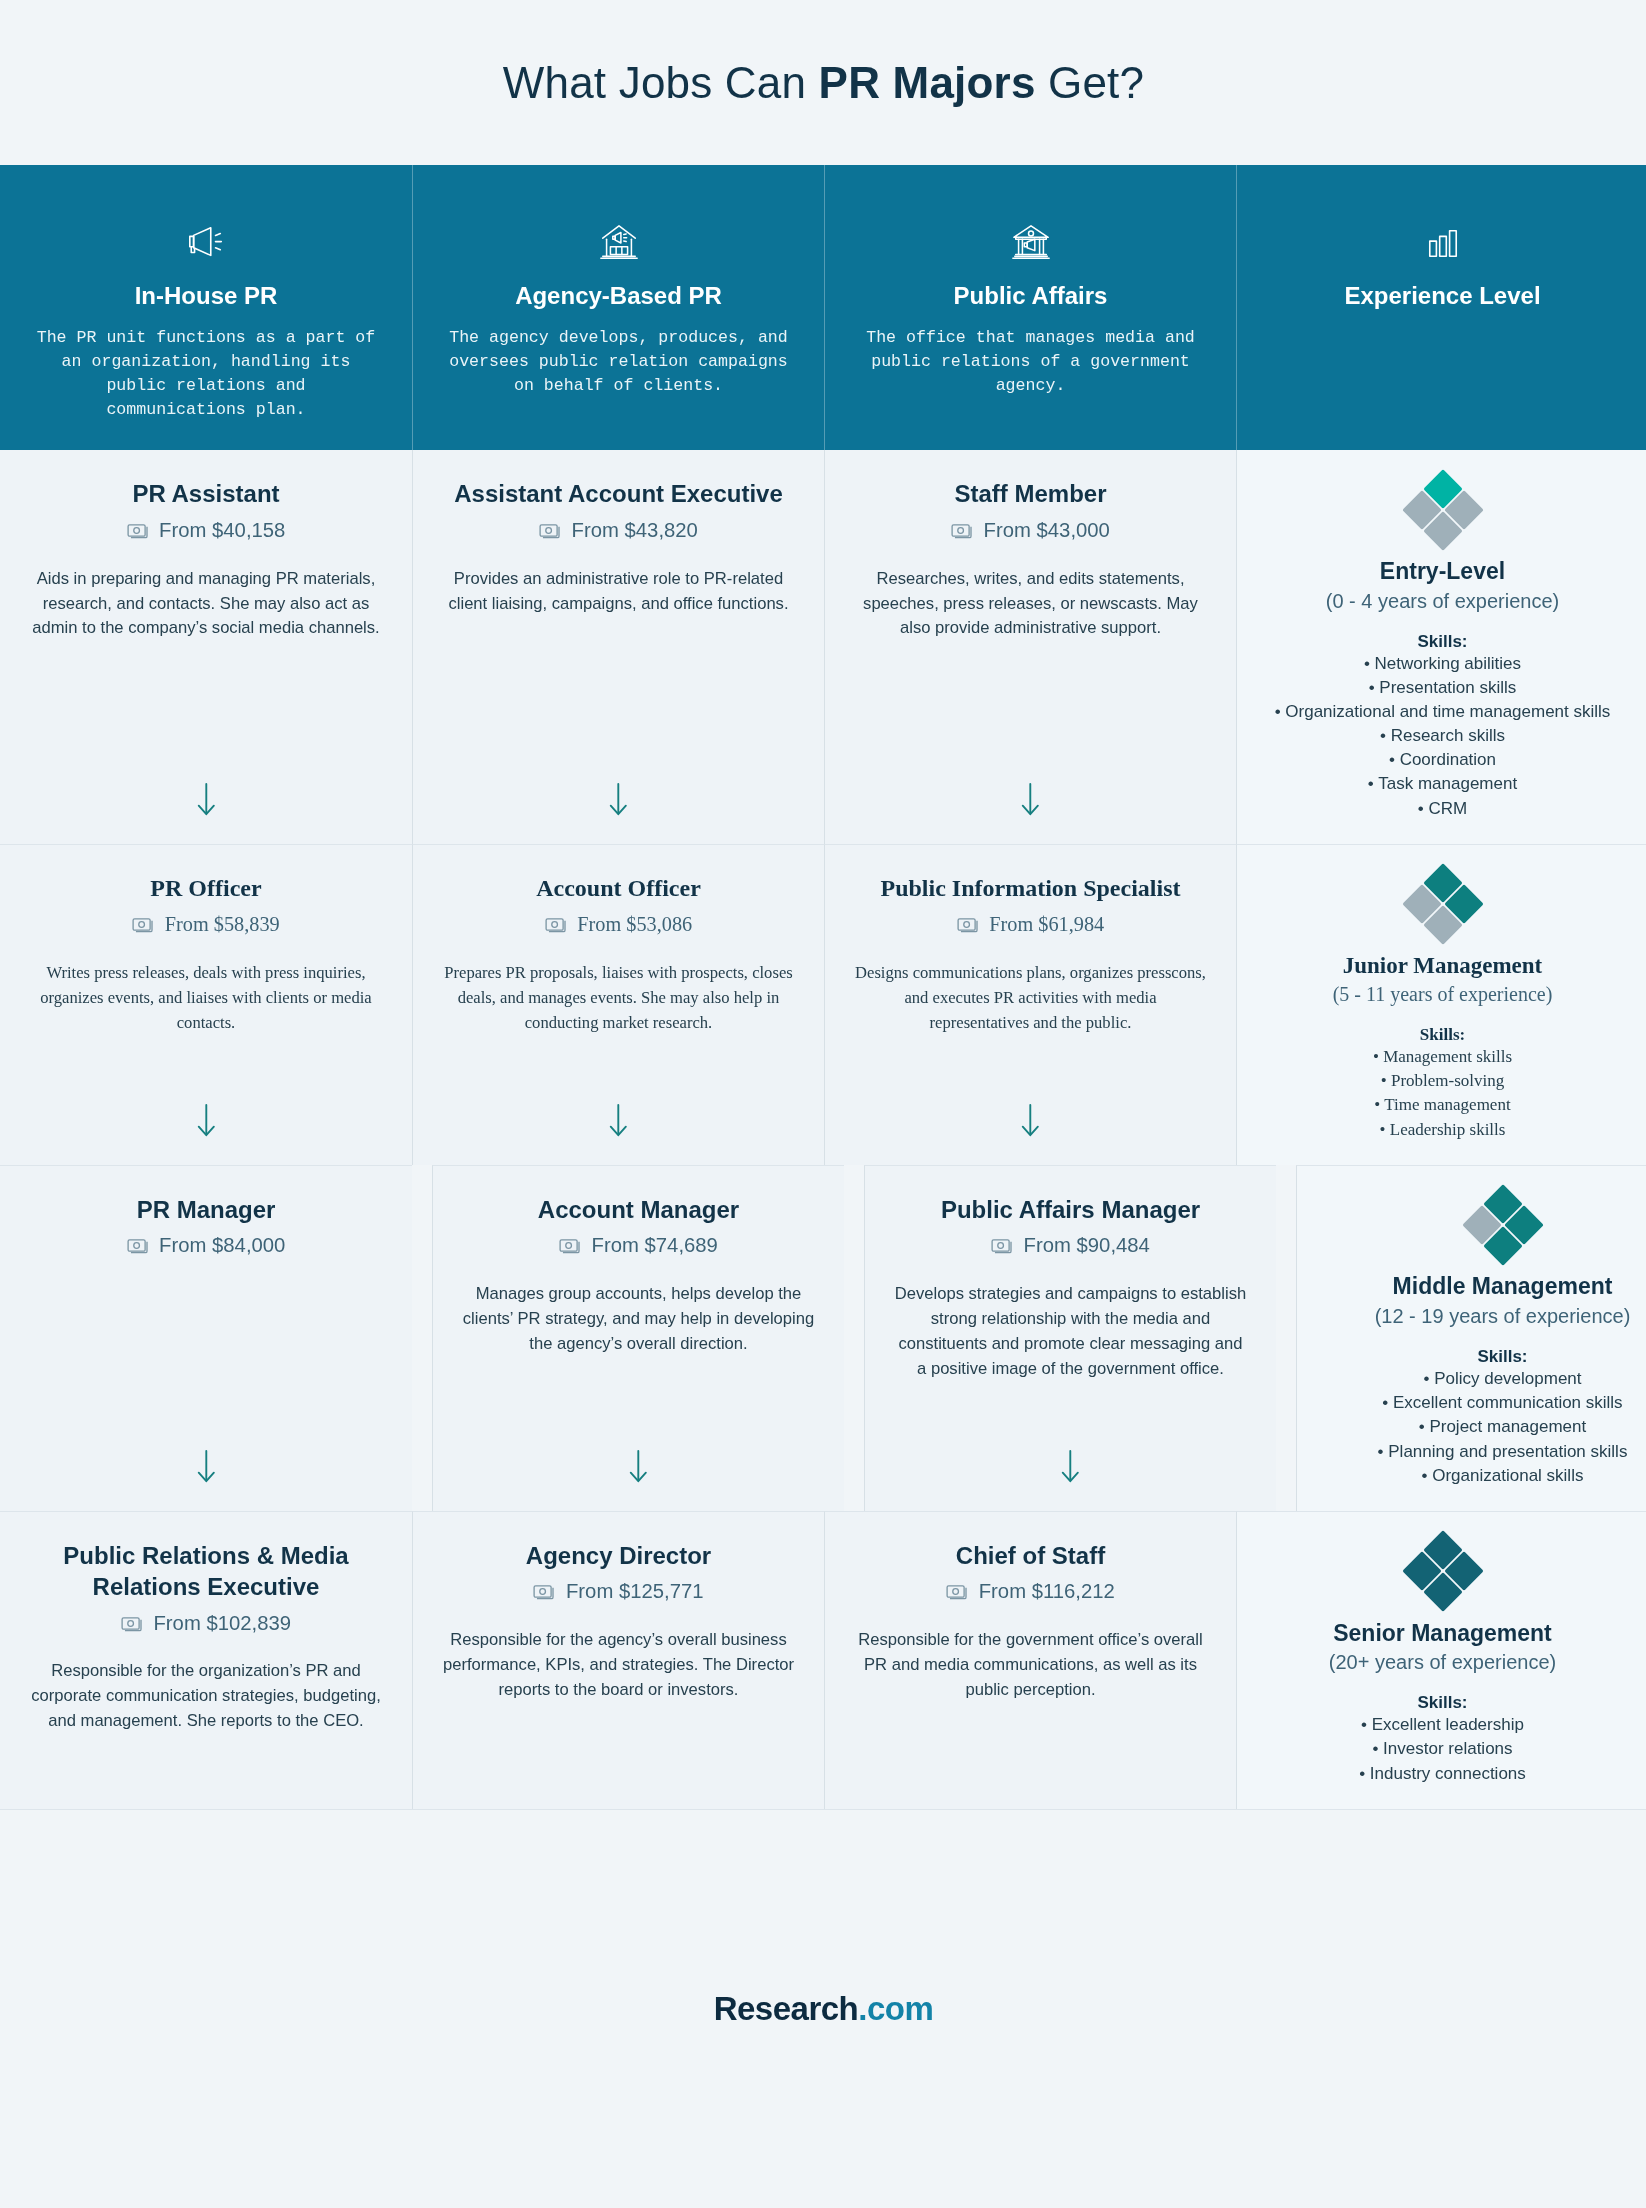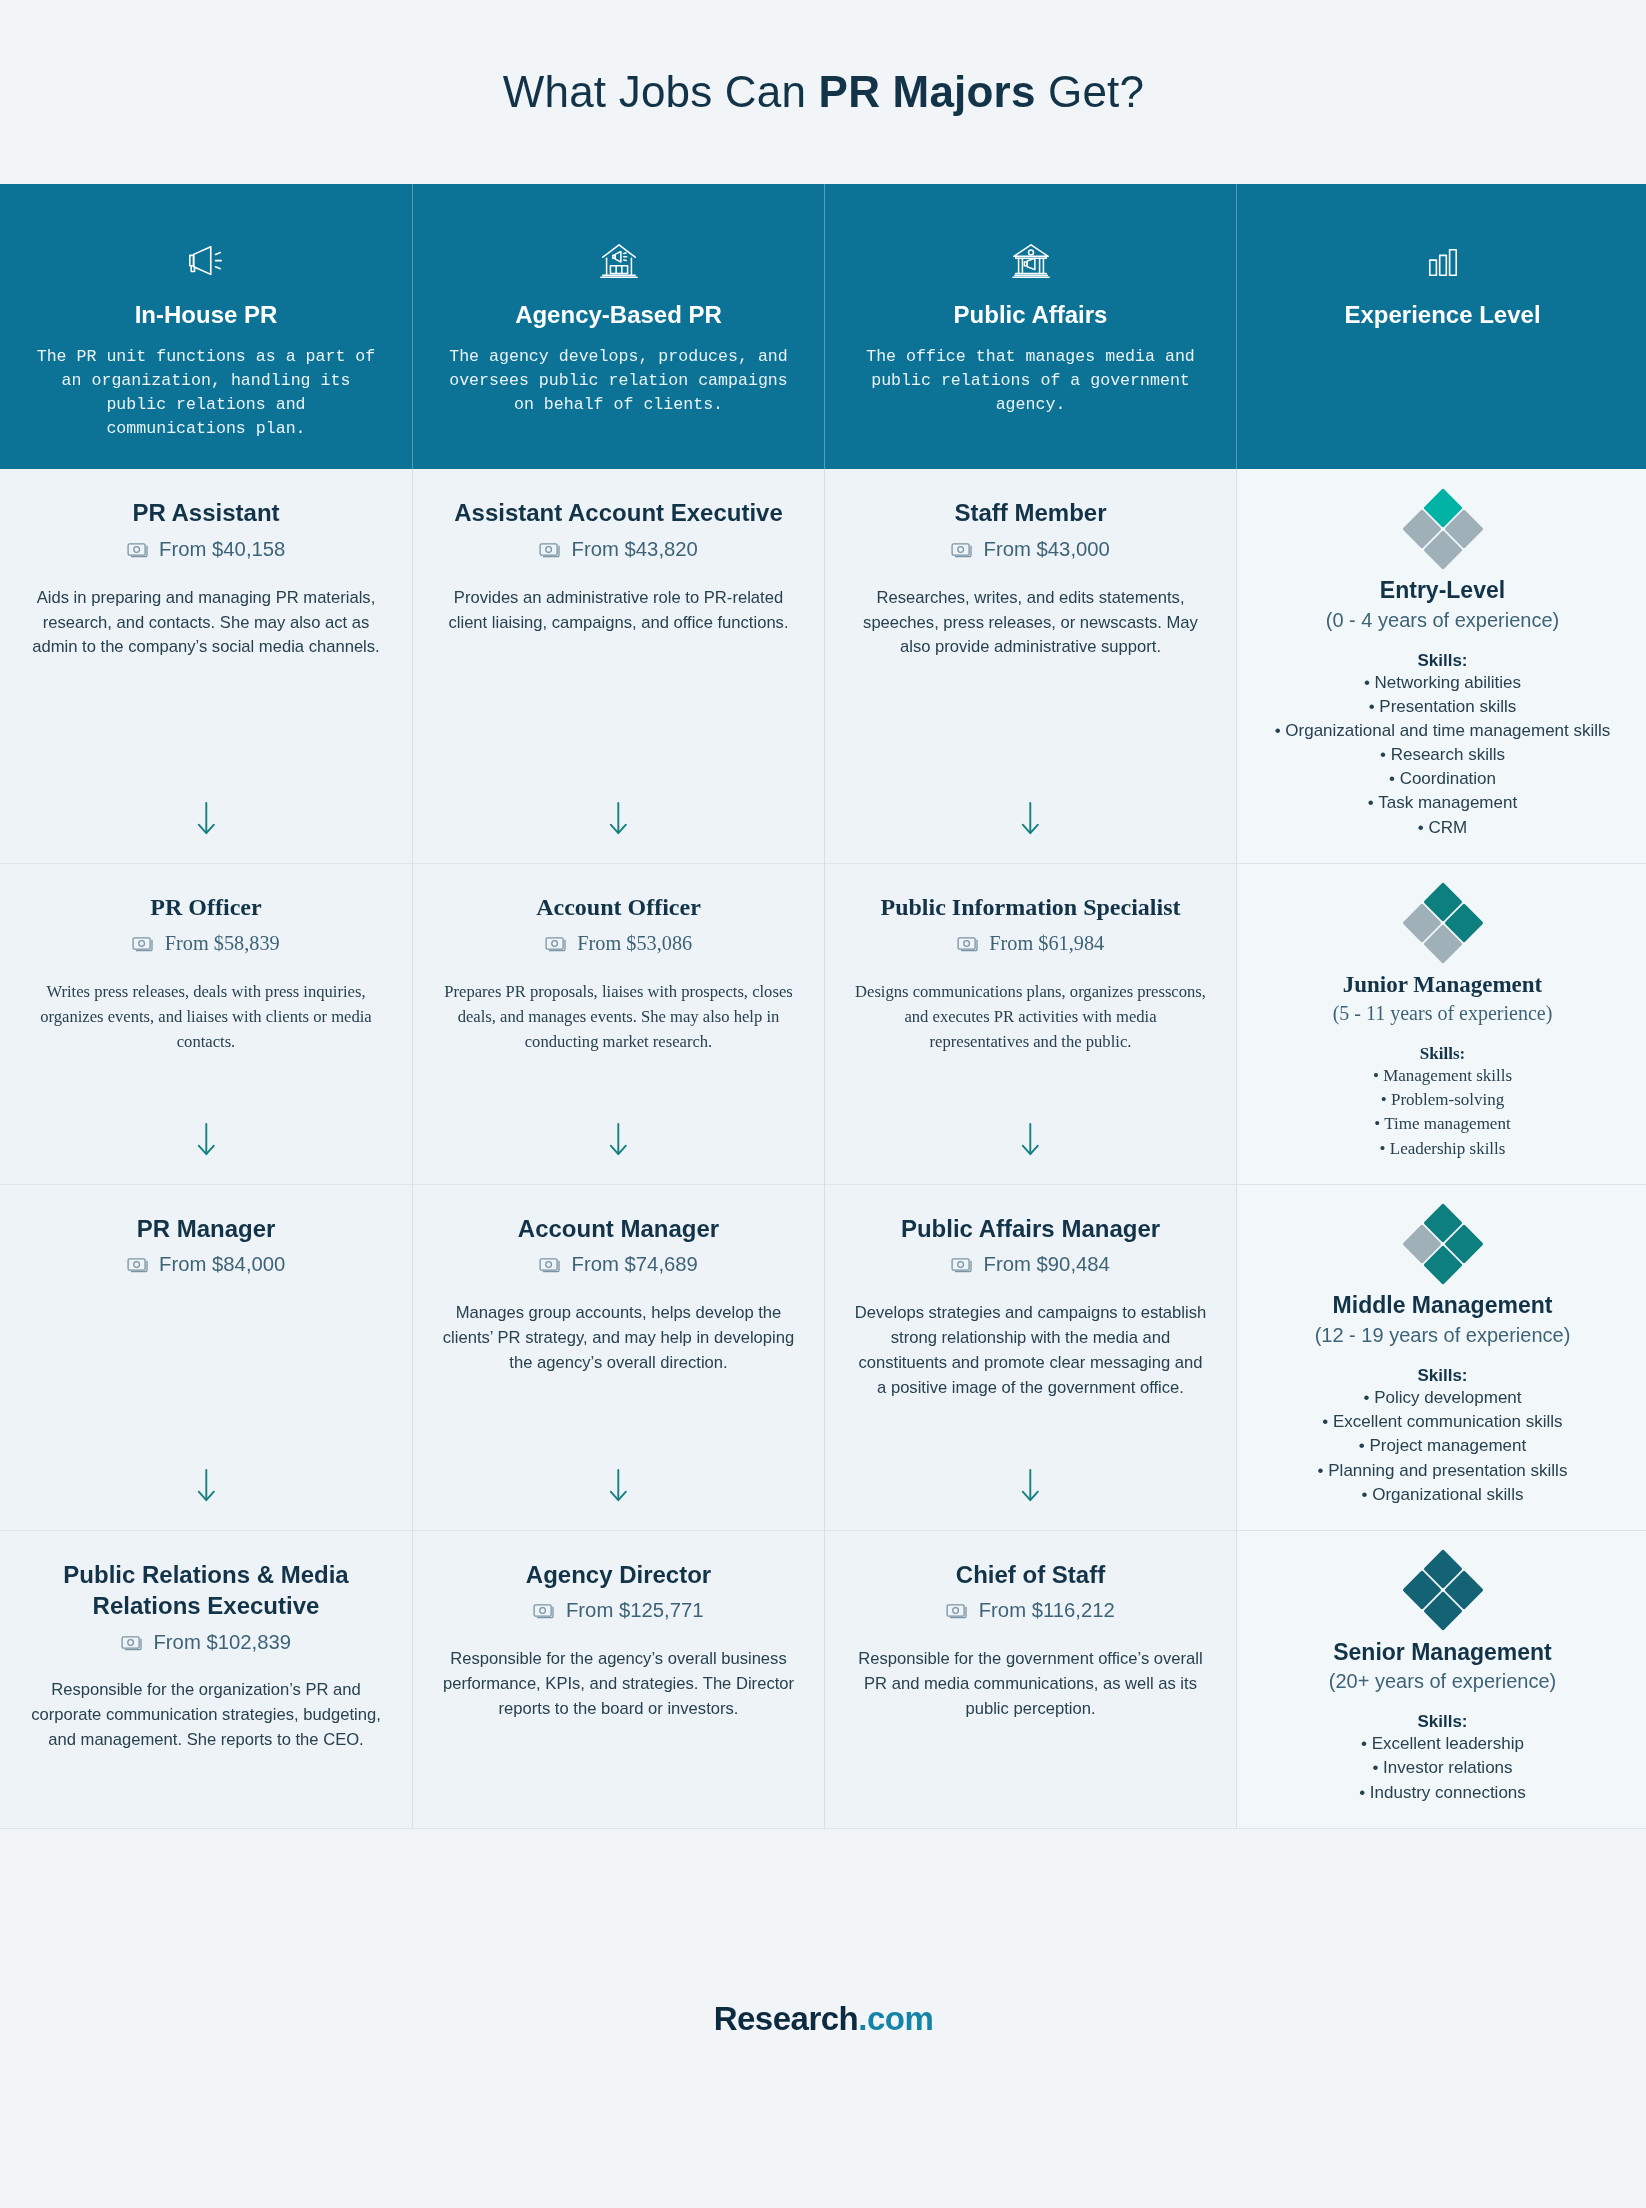--- a/index.html
+++ b/index.html
@@ -6,21 +6,21 @@
   html,body { width:1647px; }
   body {
     font-family: "Liberation Sans", sans-serif;
     background:#f1f5f8;
     color:#123047;
     -webkit-font-smoothing:antialiased;
   }
   .page { width:1647px; min-height:2209px; background:#f1f5f8; position:relative; display:flex; flex-direction:column; }
 
   
-  .title-bar { height:184px; display:flex; align-items:center; justify-content:center; }
+  .title-bar { height:165px; display:flex; align-items:center; justify-content:center; }
   .title { font-size:44px; font-weight:400; color:#123348; letter-spacing:0.2px; }
   .title b { font-weight:700; }
 
   
   .grid { width:1647px; }
   .row { display:flex; width:100%; align-items:stretch; }
   .col { width:412px; flex:0 0 412px; position:relative; }
 
   
   .col + .col { border-left:0.9px solid #d7e0e6; }
@@ -65,21 +65,21 @@
 
   
   .footer { flex:1 1 auto; min-height:112px; background:#f1f5f8; display:flex; align-items:center; justify-content:center; border-top:0.9px solid #dde5eb; }
   .logo { font-size:33px; font-weight:700; letter-spacing:-0.5px; }
   .logo .a { color:#0d2b40; }
   .logo .b { color:#1383a8; }
 
   
   .r1 { min-height:352px; }
   .r2 { min-height:266px;font-family:Liberation Serif, serif; }
-  .r3 { min-height:275px; }
+  .r3 { min-height:275px;gap:20px; }
   .r4 { min-height:266px; }
 </style>
 </head>
 <body>
 
 <div class="page">
 
   <div class="title-bar">
     <div class="title"><span>What Jobs Can </span><b>PR Majors</b><span> Get?</span></div>
   </div>

